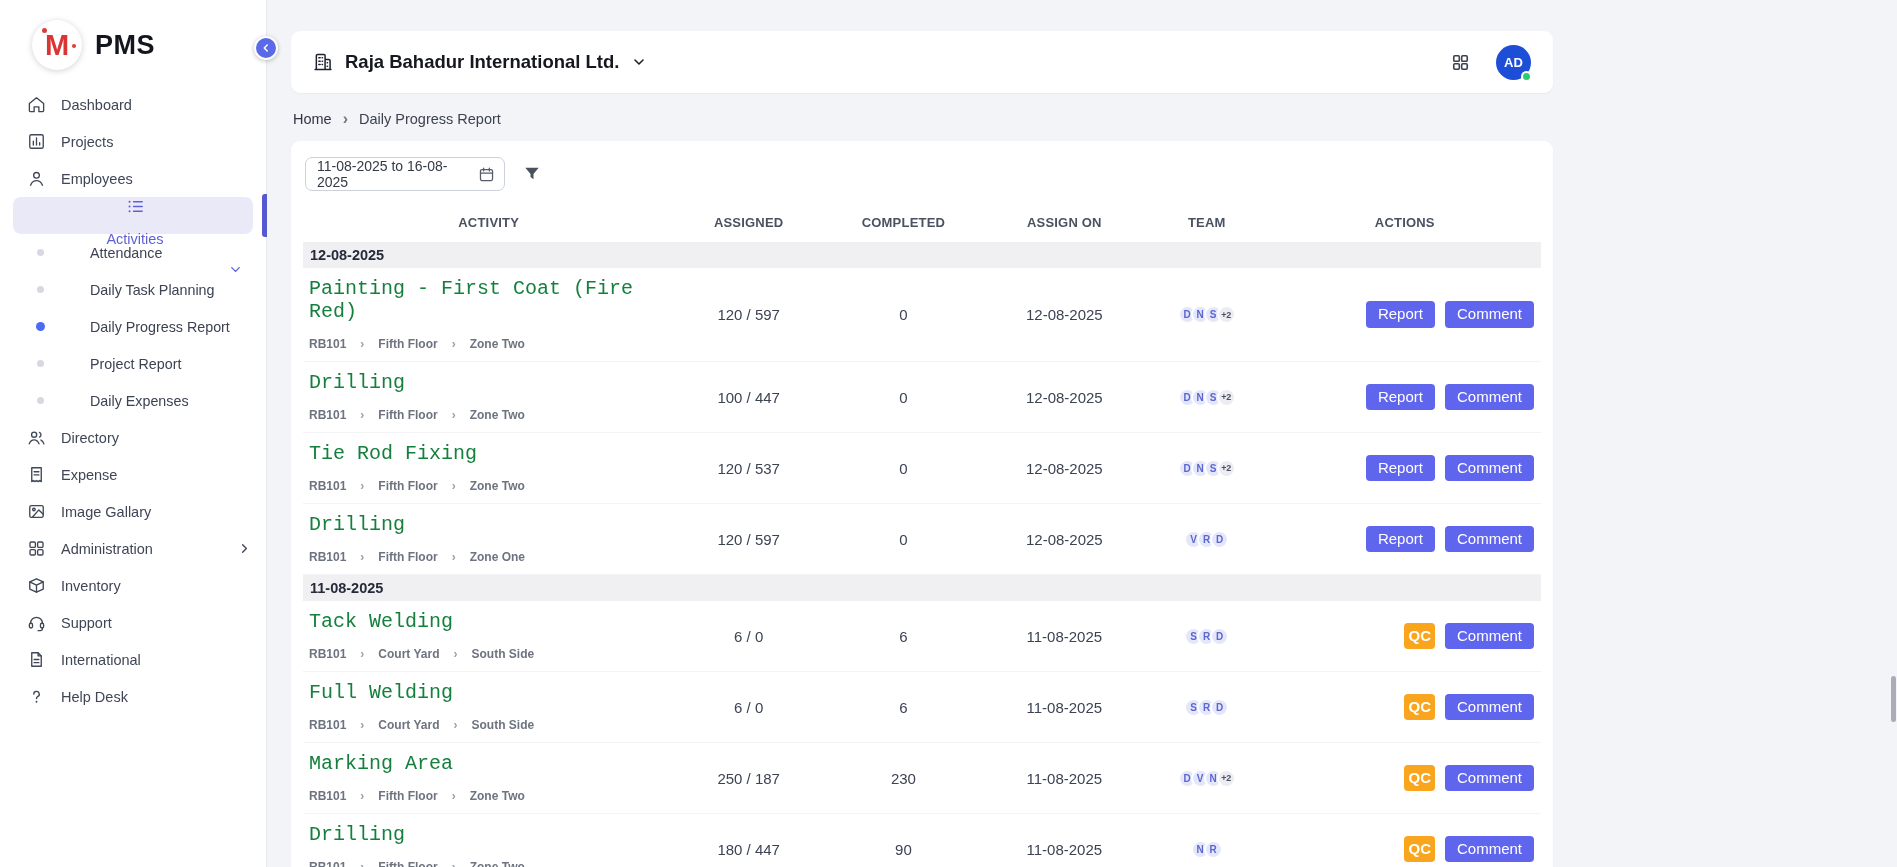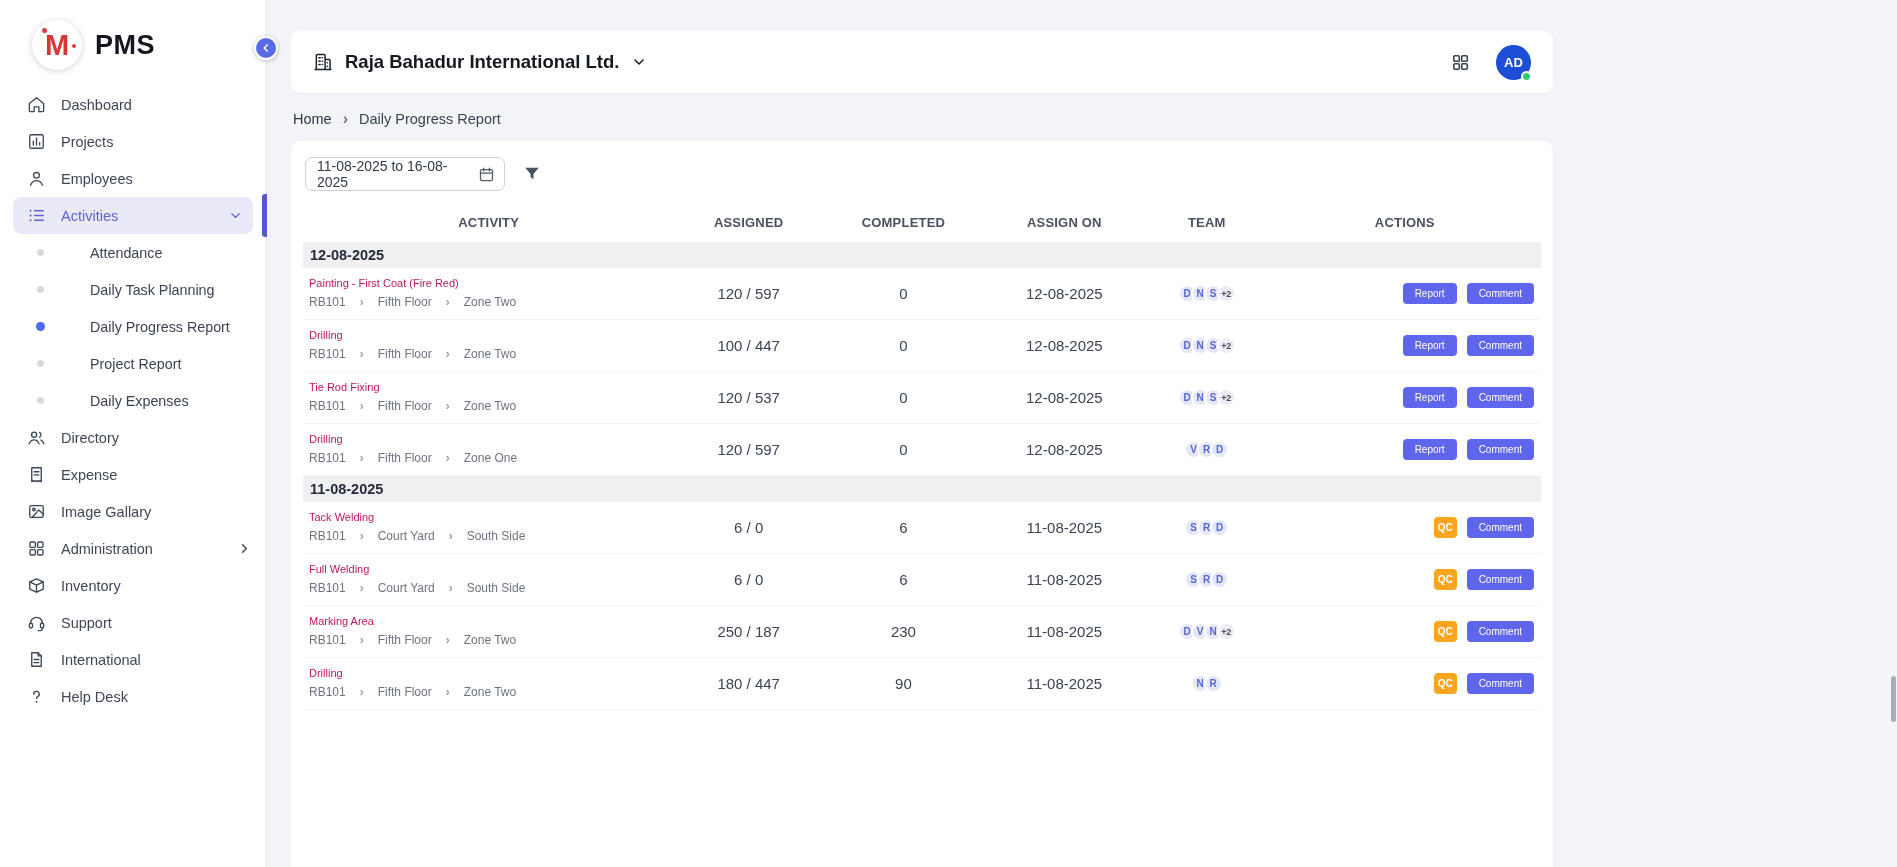--- a/index.html
+++ b/index.html
@@ -25,21 +25,21 @@
   .collapse-btn { position:absolute; top:36px; right:-12px; width:24px; height:24px;
     border-radius:50%; background:#5b6be8; color:#fff; border:2px solid #fff;
     display:flex; align-items:center; justify-content:center; cursor:pointer; z-index:9;
     box-shadow:0 1px 4px rgba(0,0,0,.25); padding:0; }
   .collapse-btn svg { width:12px; height:12px; }
 
   .nav { margin-top:4px; }
   .side-item { display:flex; align-items:center; gap:15px; height:37px;
     padding:0 14px 0 27px; color:#3f4656; font-size:14.5px; cursor:pointer; position:relative; }
   .side-item.active { background:#eae9f8; border-radius:8px; margin:0 13px;
-    padding:0 10px 0 14px; color:#5e61d6; }
+    padding:0 10px 0 14px; color:#5e61d6;flex-direction:column; }
   .side-icon { display:flex; flex:none; }
   .side-icon svg { width:19px; height:19px; }
   .side-label { white-space:nowrap; }
   .chev { margin-left:auto; display:flex; }
   .chev svg { width:15px; height:15px; }
   .active-indicator { position:absolute; right:-14px; top:-3px; width:5px; height:43px;
     background:#5558cf; border-radius:3px 0 0 3px; }
 
   .sub-item { display:flex; align-items:center; height:37px; padding-left:37px;
     cursor:pointer; color:#3b4252; font-size:14.3px; }
@@ -84,32 +84,32 @@
   .filter-btn { display:flex; cursor:pointer; color:#4a515e; background:none; border:none; padding:0; }
   .filter-btn svg { width:20px; height:20px; }
 
   table { width:100%; border-collapse:collapse; }
   thead th { font-size:13px; font-weight:700; color:#4a5160; padding:12px 6px;
     letter-spacing:.2px; text-align:center; }
   .group-row td { background:#f0f0f3; font-size:14.5px; font-weight:700; color:#262b3a;
     padding:5px 7px; }
   .data-row td { border-bottom:1px solid #f4f4f6; vertical-align:middle; }
   .cell-activity { padding:9px 6px 10px; }
-  .act-name { font-size:11px; color:#be185d; }
-  .act-path { margin-top:6px; display:flex; align-items:center; gap:14px; font-size:12px; color:#6d7480; }
+  .act-name { font-size:20px; color:#15803d;font-family:Liberation Mono, monospace; }
+  .act-path { margin-top:14px; display:flex; align-items:center; gap:14px; font-size:12px; color:#6d7480;font-weight:bold; }
   .path-chev::before { content:"›"; color:#9aa0ac; font-size:12px; font-weight:700; }
   .cell-num { text-align:center; font-size:15px; color:#3c4353; }
   .team-chips { display:flex; justify-content:center; align-items:center; }
   .chip { width:19px; height:19px; border-radius:50%; background:#e4e7fa; color:#5a66d1;
     font-size:10px; font-weight:700; display:flex; align-items:center; justify-content:center;
     border:2px solid #fff; margin-left:-6px; flex:none; }
   .chip:first-child { margin-left:0; }
   .chip.extra { font-size:9px; letter-spacing:-.3px; background:#ececf2; color:#4a5160; }
   .actions { display:flex; justify-content:flex-end; gap:10px; padding-right:6px; }
-  .btn { border:none; border-radius:4px; color:#fff; font-size:10px; padding:5px 12px;
+  .btn { border:none; border-radius:4px; color:#fff; font-size:15px; padding:5px 12px;
     cursor:pointer; font-family:inherit; line-height:1.1; }
   .btn.report, .btn.comment { background:#6065ee; }
   .btn.qc { background:#f9a51d; font-weight:700; padding:5px 4px; }
 
   .scroll-thumb { position:absolute; right:1px; top:676px; width:5px; height:46px;
     background:#a8adb8; border-radius:3px; }
 </style>
 </head>
 <body>
 

